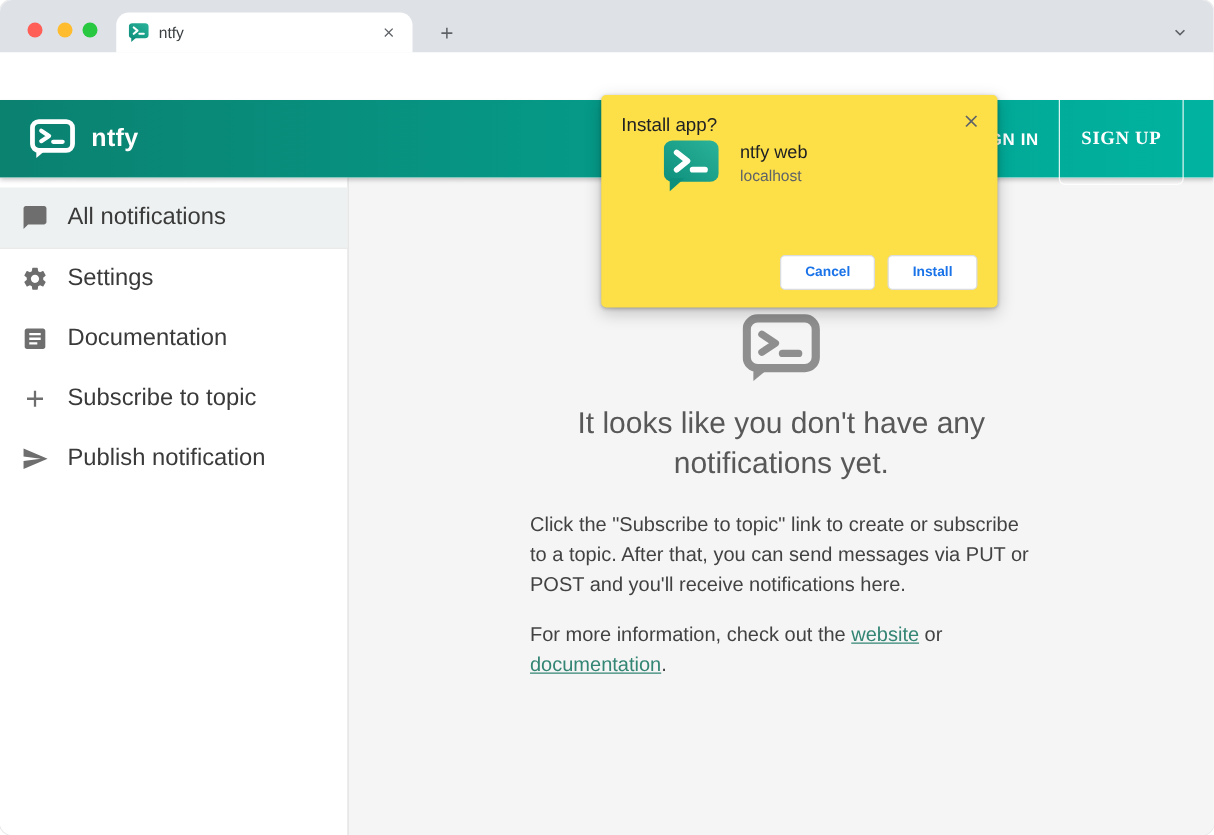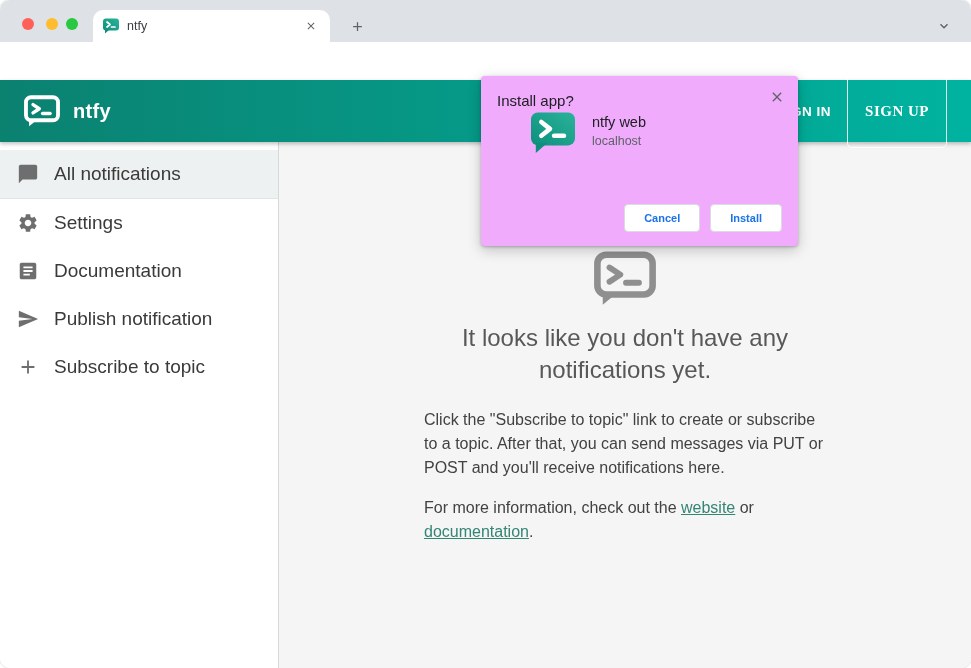--- a/index.html
+++ b/index.html
@@ -62,21 +62,21 @@
 
   .main { flex:1; background:#f5f5f5; text-align:center; }
   .big-logo { margin-top:109px; color:#8f8f8f; }
   .empty-heading { margin:12px auto 0; max-width:430px; font-size:24px; line-height:32px;
                    font-weight:normal; color:#585858; }
   .empty-body { width:402px; margin:22px auto 0; text-align:left; font-size:16px; line-height:24px; color:#424242; }
   .empty-body p + p { margin-top:16px; }
   .empty-body a { color:#338574; text-decoration:underline; cursor:pointer; }
 
   
-  .dialog { position:absolute; left:481px; top:76px; width:317px; height:170px; background:#f0abfc;
+  .dialog { position:absolute; left:481px; top:76px; width:317px; height:170px; background:#fde047;
             border-radius:4px; box-shadow:0 1px 3px rgba(0,0,0,.24), 0 4px 14px rgba(0,0,0,.22);
             z-index:50; padding:16px; }
   .dlg-title { font-size:15px; color:#202124; }
   .dlg-close { position:absolute; right:10px; top:10px; width:22px; height:22px; color:#5f6368; }
   .dlg-row { display:flex; align-items:flex-start; margin-top:3px;padding-left:34px; }
   .dlg-appicon { display:flex; }
   .dlg-texts { margin-left:17px; padding-top:2px; }
   .dlg-appname { font-size:14.5px; color:#202124; }
   .dlg-origin { font-size:12.5px; color:#5f6368; margin-top:4px; }
   .dlg-actions { position:absolute; right:16px; bottom:14px; display:flex; gap:10px; }
@@ -254,32 +254,32 @@
         <span class="side-icon">
           <svg width="22" height="22" viewBox="0 0 24 24" fill="currentColor">
               <path d="M19 3H5c-1.1 0-2 .9-2 2v14c0 1.1.9 2 2 2h14c1.1 0 2-.9 2-2V5c0-1.1-.9-2-2-2zm-5 14H7v-2h7v2zm3-4H7v-2h10v2zm0-4H7V7h10v2z"></path>
             </svg>
         </span>
         <span class="side-label">Documentation</span>
       </div>
       <div class="side-item">
         <span class="side-icon">
           <svg width="22" height="22" viewBox="0 0 24 24" fill="currentColor">
+              <path d="M19 13h-6v6h-2v-6H5v-2h6V5h2v6h6v2z"></path>
+            </svg>
+        </span>
+        <span class="side-label">Subscribe to topic</span>
+      </div>
+      <div class="side-item">
+        <span class="side-icon">
+          <svg width="22" height="22" viewBox="0 0 24 24" fill="currentColor">
               <path d="M2.01 21 23 12 2.01 3 2 10l15 2-15 2z"></path>
             </svg>
         </span>
         <span class="side-label">Publish notification</span>
-      </div>
-      <div class="side-item">
-        <span class="side-icon">
-          <svg width="22" height="22" viewBox="0 0 24 24" fill="currentColor">
-              <path d="M19 13h-6v6h-2v-6H5v-2h6V5h2v6h6v2z"></path>
-            </svg>
-        </span>
-        <span class="side-label">Subscribe to topic</span>
       </div>
     </aside>
 
     <main class="main">
       <span class="big-logo" style="display:inline-block">
         <svg width="62" height="55" viewBox="0 0 32 28">
           <rect x="1.75" y="1.75" width="28.5" height="20.5" rx="4.5" fill="none" stroke="currentColor" stroke-width="3.4"></rect>
           <polygon points="4.5,21 4.5,27.6 12.5,21" fill="currentColor"></polygon>
           <path d="M8 8.3 13.6 12 8 15.7" fill="none" stroke="currentColor" stroke-width="3" stroke-linecap="round" stroke-linejoin="round"></path>
           <path d="M16.5 16.2H23.2" stroke="currentColor" stroke-width="3" stroke-linecap="round"></path>

